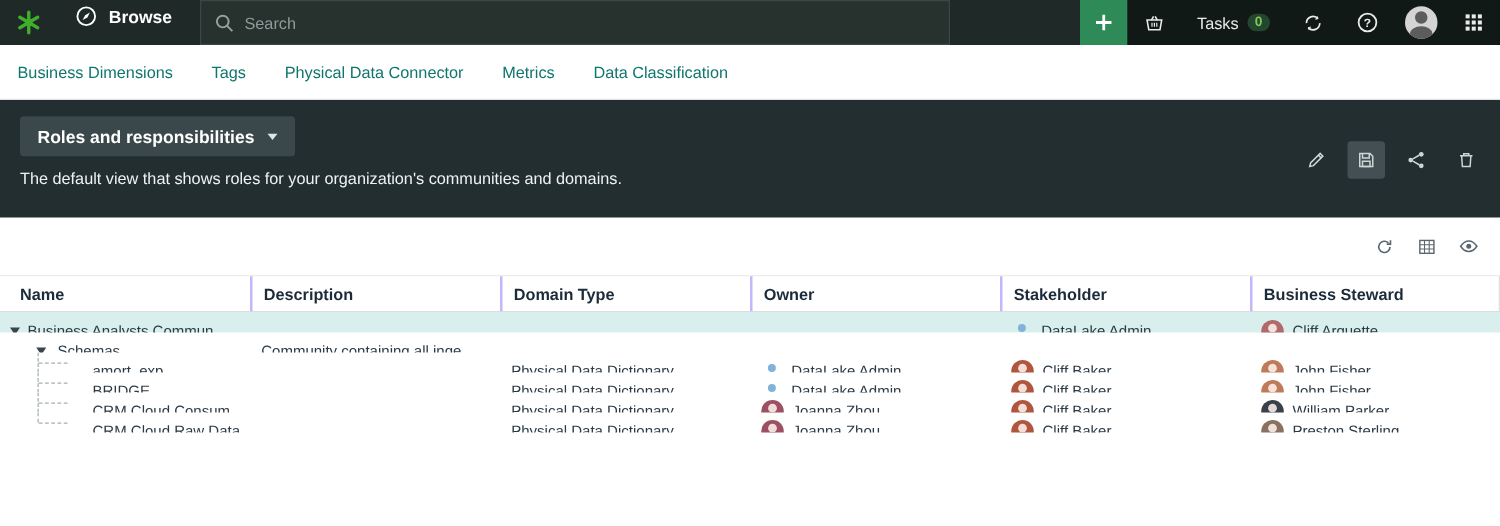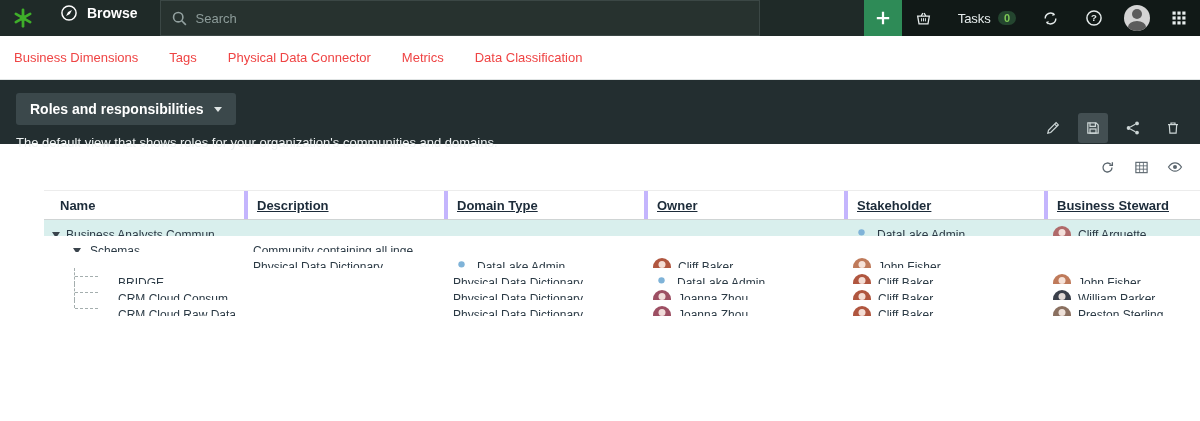--- a/index.html
+++ b/index.html
@@ -30,47 +30,47 @@
            border-radius:8px; padding:1px 6px; line-height:12px; }
   .tb-avatar { width:26px; height:26px; border-radius:50%; position:relative; overflow:hidden;
                background:#d4d4d4; align-self:center; margin:0 8px; cursor:pointer; flex:0 0 auto; }
   .tb-avatar::before { content:""; position:absolute; left:50%; top:4px; transform:translateX(-50%);
                        width:10px; height:10px; border-radius:50%; background:#5c5c5c; }
   .tb-avatar::after { content:""; position:absolute; left:50%; top:16px; transform:translateX(-50%);
                       width:18px; height:12px; border-radius:50% 50% 0 0; background:#5c5c5c; }
   
   .tabs { height:44px; background:#fff; border-bottom:1px solid #e0e4e4; display:flex;
           align-items:stretch; padding-left:14px; }
-  .tab { display:flex; align-items:center; margin-right:31px; font-size:13px; color:#ef4444;
+  .tab { display:flex; align-items:center; margin-right:31px; font-size:13px; color:#0f766e;
          cursor:pointer; white-space:nowrap; }
   .tab.active { color:var(--accent-teal); box-shadow:inset 0 -3px 0 var(--accent-teal); font-weight:bold; }
   
-  .viewbar { height:64px; background:#232e30; position:relative; padding:13px 16px 0; }
+  .viewbar { height:94px; background:#232e30; position:relative; padding:13px 16px 0; }
   .view-select { display:inline-flex; align-items:center; gap:10px; background:#3b484b; color:#fff;
                  border:none; border-radius:3px; padding:8px 14px; font-size:14px; font-weight:bold;
                  cursor:pointer; font-family:"Liberation Sans", sans-serif; }
   .caret-down { width:0; height:0; border-left:4px solid transparent; border-right:4px solid transparent;
                 border-top:5px solid #dfe5e5; }
   .view-desc { color:#eef2f2; font-size:13px; margin-top:10px; }
   .view-actions { position:absolute; right:12px; top:33px; display:flex; gap:10px; }
   .va-btn { width:30px; height:30px; background:transparent; border:none; border-radius:3px;
             color:#cdd6d6; cursor:pointer; display:flex; align-items:center; justify-content:center; }
   .va-btn.active { background:#434f52; }
   
   .toolbar { height:46px; display:flex; align-items:center; justify-content:flex-end; gap:8px;
              padding-right:12px; background:#fff; }
   .tool-btn { width:26px; height:26px; background:transparent; border:none; color:#5b666e;
               cursor:pointer; display:flex; align-items:center; justify-content:center; }
   
-  .thead, .row { display:grid; grid-template-columns:repeat(6,200px);margin-left:44px; }
+  .thead, .row { display:grid; grid-template-columns:repeat(6,200px); }
   .thead { height:30px; border-top:1px solid #ececec; border-bottom:1px solid #cfd4d4; }
   .thead .hcell { font-size:13px; font-weight:bold; color:#1c2b39; line-height:29px; padding-left:9px;
                   white-space:nowrap; overflow:hidden; }
   .thead .hcell:first-child { padding-left:16px; }
-  .thead .hcell + .hcell { border-left:4px solid #c4b5fd;text-decoration:underline; }
+  .thead .hcell + .hcell { border-left:2px solid #c4b5fd; }
   .thead .hcell:last-child { border-right:1px solid #dce0e0; }
   .row { height:16px; font-size:12px; color:#2b3a45; }
   .row.highlight { background:var(--row-highlight); }
   .cell { position:relative; line-height:30px; white-space:nowrap; overflow:hidden; padding-left:9px; }
   .name-cell { padding-left:0; }
   .tri { position:absolute; top:12px; width:0; height:0; border-left:4.5px solid transparent;
          border-right:4.5px solid transparent; border-top:6px solid #3a444c; cursor:pointer; }
   .nm { cursor:pointer; }
   .nm.l0 { margin-left:22px; }
   .nm.l1 { margin-left:46px; }
@@ -308,20 +308,25 @@
       <span class="nm l1">Schemas</span>
     </div>
     <div class="cell">Community containing all inge...</div>
     <div class="cell"></div>
     <div class="cell"></div>
     <div class="cell"></div>
     <div class="cell"></div>
   </div>
 
   <div class="row">
+    <div class="cell name-cell">
+      <span class="vline"></span>
+      <span class="hline"></span>
+      <span class="nm l2">amort_exp</span>
+    </div>
     <div class="cell"></div>
     <div class="cell">Physical Data Dictionary</div>
     <div class="cell">
       <span class="person">
         <span class="uglyph">
           <svg width="17" height="17" viewBox="0 0 16 16">
             <circle cx="8" cy="5" r="3" fill="#7fb3d8"></circle>
             <path d="M2.3 14.5c0-3.4 2.6-5.2 5.7-5.2s5.7 1.8 5.7 5.2z" fill="#4a7fa8"></path>
           </svg>
         </span>

